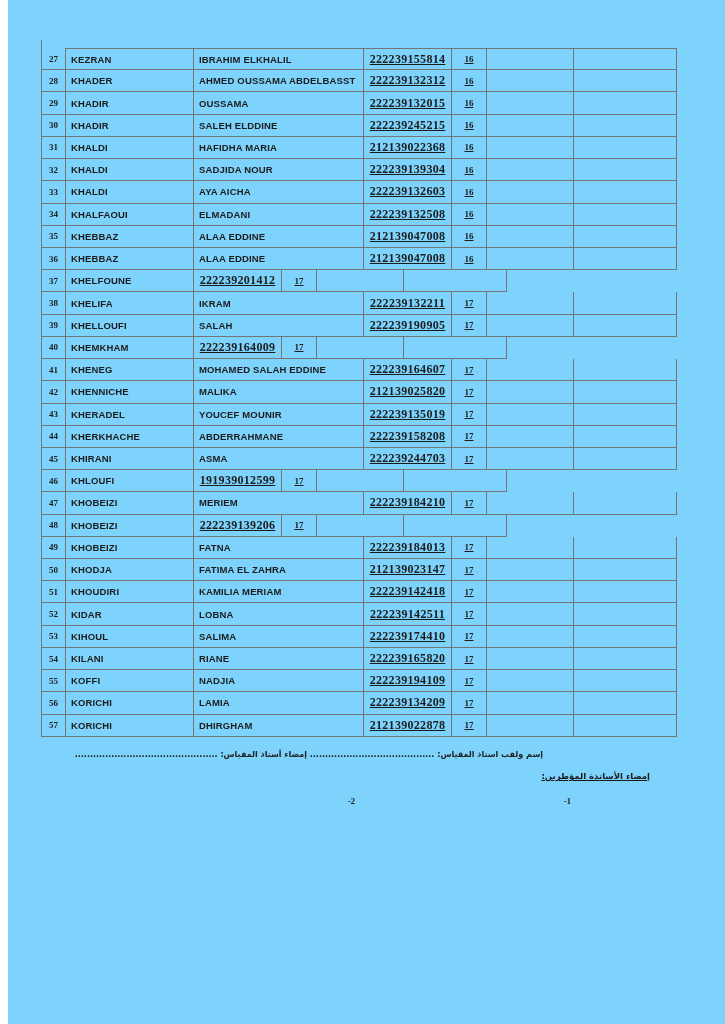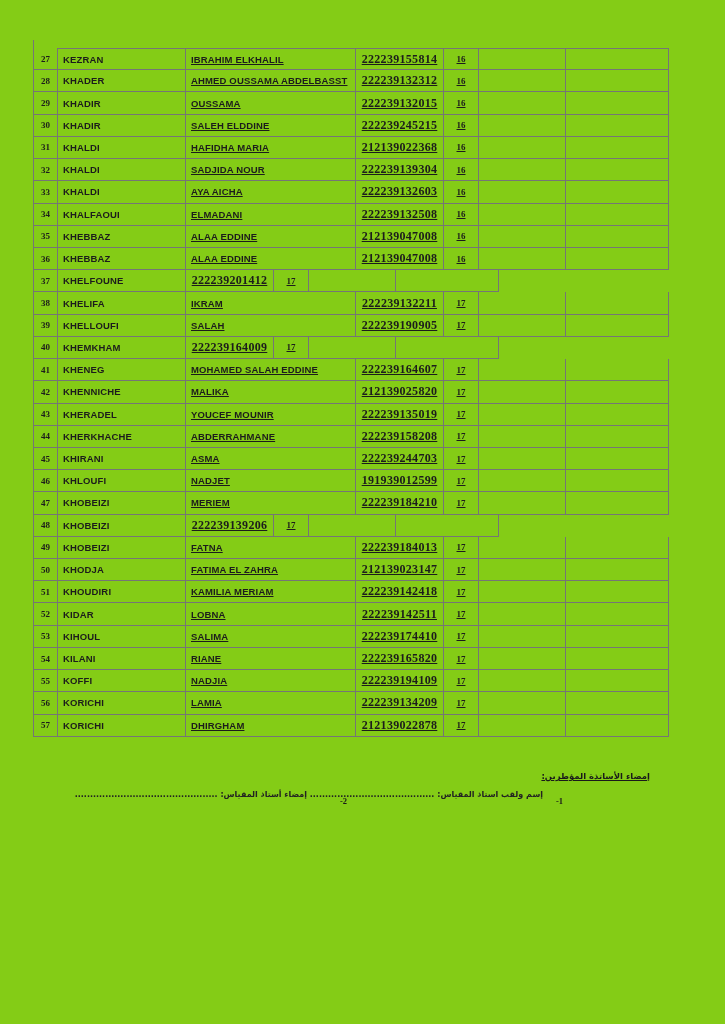--- a/index.html
+++ b/index.html
@@ -4,21 +4,21 @@
 <style>
   * { margin: 0; padding: 0; box-sizing: border-box; }
   html, body { background: #ffffff; }
   body {
     width: 725px; height: 1024px;
     position: relative;
     font-family: "Liberation Sans", sans-serif;
     color: #1c1c1c;
     overflow: hidden;
   }
-  .page { position: absolute; inset: 0; background: #84cc16; }
+  .page { position: absolute; inset: 0; background: #7dd3fc; margin-left: 8px; }
 
   
   .tbl {
     position: absolute;
     left: 33px; top: 48px;
     width: 636px;
     border-left: 1px solid #757575;
   }
   
   .left-stub {
@@ -37,32 +37,32 @@
     white-space: nowrap;
   }
   .tr:first-child .td { border-top: 1px solid #757575; }
   .tr:first-child .td.col-num { border-top: none; } 
 
   .col-num  { width: 24px;  justify-content: center;
               font: bold 9px "Liberation Serif", serif; }
   .col-last { width: 128px; padding-left: 5px;
               font: bold 9.5px "Liberation Sans", sans-serif; letter-spacing: .15px; text-align: center; }
   .col-first{ width: 170px; padding-left: 5px;
-              font: bold 9.5px "Liberation Sans", sans-serif; letter-spacing: .15px; text-decoration: underline; }
+              font: bold 9.5px "Liberation Sans", sans-serif; letter-spacing: .15px; }
   .col-id   { width: 88px;  justify-content: center;
               font: bold 12px "Liberation Serif", serif; letter-spacing: .3px; text-decoration: underline; }
   .col-grp  { width: 35px;  justify-content: center;
               font: bold 9px "Liberation Serif", serif; text-decoration: underline; }
   .col-e1   { width: 87px; }
   .col-e2   { width: 103px; }
 
   
   .teacher-line {
     position: absolute;
-    top: 790px; right: 182px;
+    top: 750px; right: 182px;
     direction: rtl;
     font: 600 8px "DejaVu Sans", sans-serif;
     color: #222;
     white-space: nowrap;
     letter-spacing: 0;
   }
   .teacher-line .dots { letter-spacing: .4px; }
   .supervisors-line {
     position: absolute;
     top: 771px; right: 75px;
@@ -254,21 +254,20 @@
       <div class="td col-last">KHIRANI</div>
       <div class="td col-first">ASMA</div>
       <div class="td col-id">222239244703</div>
       <div class="td col-grp">17</div>
       <div class="td col-e1"></div>
       <div class="td col-e2"></div>
     </div>
       <div class="tr">
       <div class="td col-num">46</div>
       <div class="td col-last">KHLOUFI</div>
-      <div class="td col-first">NADJET</div>
       <div class="td col-id">191939012599</div>
       <div class="td col-grp">17</div>
       <div class="td col-e1"></div>
       <div class="td col-e2"></div>
     </div>
       <div class="tr">
       <div class="td col-num">47</div>
       <div class="td col-last">KHOBEIZI</div>
       <div class="td col-first">MERIEM</div>
       <div class="td col-id">222239184210</div>

